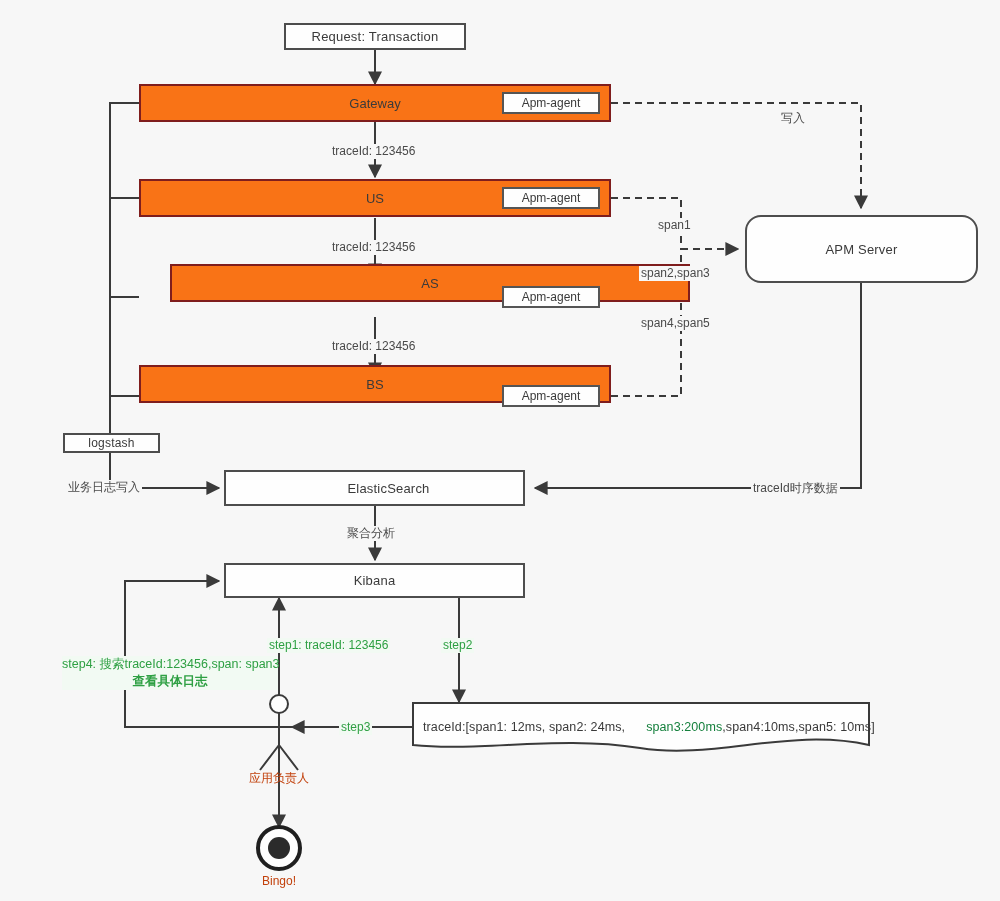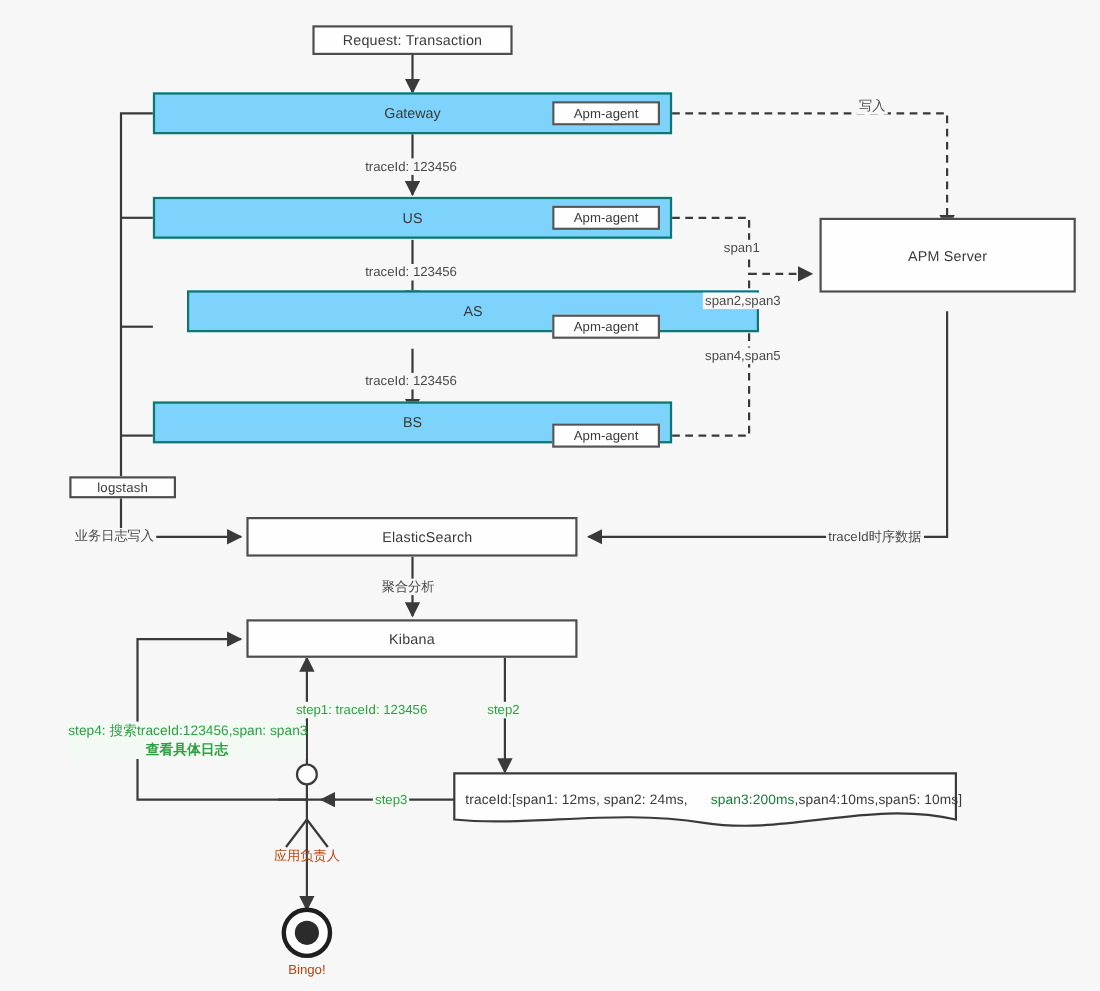--- a/index.html
+++ b/index.html
@@ -33,22 +33,22 @@
     display: flex;
     align-items: center;
     justify-content: center;
     font-size: 13px;
     color: #3a3a3a;
     letter-spacing: 0.2px;
   }
   .svc {
     position: absolute;
     box-sizing: border-box;
-    background: #7dd3fc;
-    border: 2px solid #0f766e;
+    background: #f97316;
+    border: 2px solid #7f1d1d;
   }
   .svc-label {
     position: absolute;
     left: 0;
     right: 0;
     top: 50%;
     transform: translateY(-50%);
     text-align: center;
     font-size: 13px;
     color: #3a3a3a;
@@ -204,41 +204,41 @@
     <span>Apm-agent</span>
   </div>
 
   <div class="svc" style="left:139px; top:365px; width:472px; height:38px;">
     <div class="svc-label">BS</div>
   </div>
   <div class="agent" style="left:502px; top:385px; width:98px; height:22px;">
     <span>Apm-agent</span>
   </div>
 
-  <div class="node" style="left:745px; top:198px; width:233px; height:68px;">
+  <div class="node" style="left:745px; top:215px; width:233px; height:68px;border-radius:16px;">
     <span>APM Server</span>
   </div>
 
   <div class="node" style="left:63px; top:433px; width:97px; height:20px; font-size:12px;">
     <span>logstash</span>
   </div>
 
   <div class="node" style="left:224px; top:470px; width:301px; height:36px;padding-left:28px;">
     <span>ElasticSearch</span>
   </div>
 
   <div class="node" style="left:224px; top:563px; width:301px; height:35px;text-align:right;">
     <span>Kibana</span>
   </div>
 
   <div class="edge-label" style="left:330px; top:144px;">traceId: 123456</div>
   <div class="edge-label" style="left:330px; top:240px;">traceId: 123456</div>
   <div class="edge-label" style="left:330px; top:339px;">traceId: 123456</div>
 
-  <div class="edge-label" style="left:779px; top:89px;">写入</div>
+  <div class="edge-label" style="left:779px; top:111px;">写入</div>
 
   <div class="edge-label" style="left:656px; top:218px;">span1</div>
   <div class="edge-label" style="left:639px; top:266px;">span2,span3</div>
   <div class="edge-label" style="left:639px; top:316px;">span4,span5</div>
 
   <div class="edge-label" style="left:66px; top:480px;">业务日志写入</div>
 
   <div class="edge-label" style="left:751px; top:481px;">traceId时序数据</div>
 
   <div class="edge-label" style="left:345px; top:526px;">聚合分析</div>

